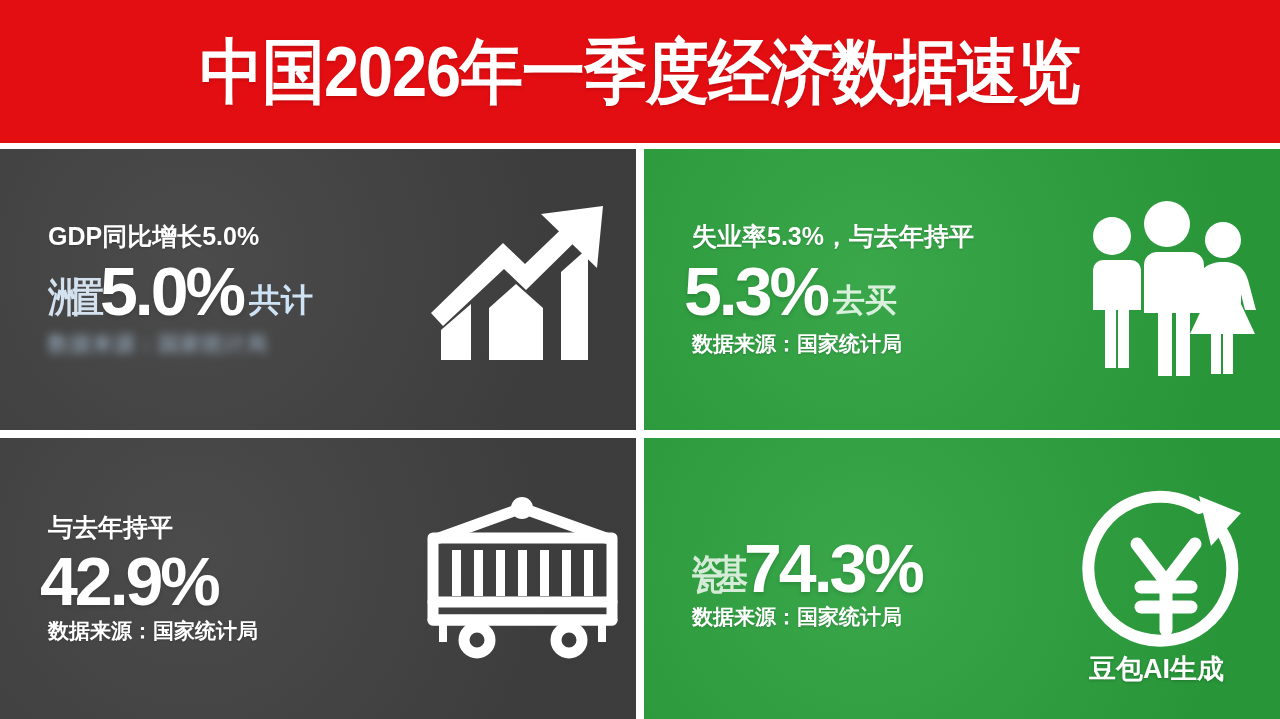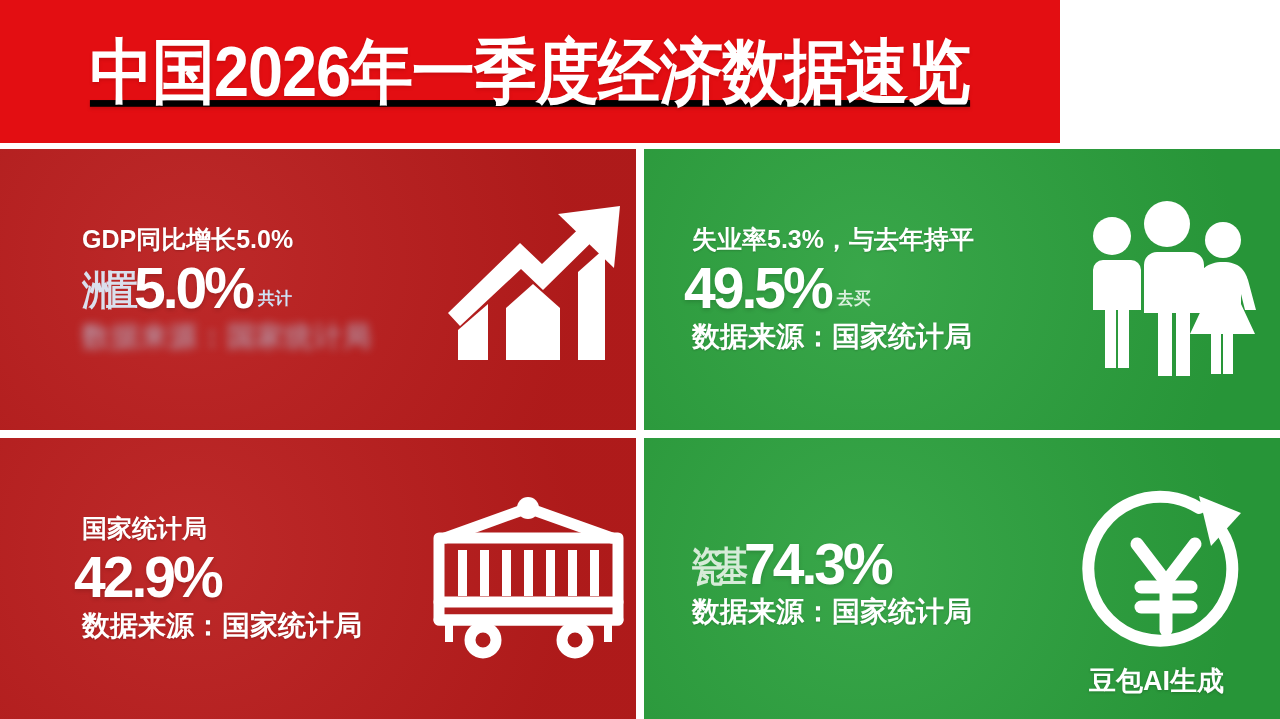--- a/index.html
+++ b/index.html
@@ -5,23 +5,23 @@
   html,body{margin:0;padding:0;}
   body{
     width:1280px;height:719px;overflow:hidden;
     background:#ffffff;
     font-family:"Liberation Sans","DejaVu Sans",sans-serif;
   }
   #root{position:relative;width:1280px;height:719px;background:#ffffff;}
 
   
   .banner{
-    position:absolute;left:0;top:0;width:1060px;height:143px;
+    position:absolute;left:0;top:0;width:1280px;height:143px;
     background:#e30e12;
-    display:flex;align-items:center;justify-content:center;text-decoration:underline;
+    display:flex;align-items:center;justify-content:center;
   }
   .banner-title{
     color:#ffffff;
     font-size:63px;
     font-weight:900;
     letter-spacing:-1px;
     line-height:1;
     white-space:nowrap;
     text-shadow:0 2px 3px rgba(120,0,0,.25);
     transform:scaleY(1.12);
@@ -37,21 +37,21 @@
     padding:6px 0 6px 0;
     box-sizing:border-box;
     background:#ffffff;
     justify-content:center;
   }
   .card{
     position:relative;overflow:hidden;
     display:flex;align-items:center;
     box-sizing:border-box;
   }
-  .card.blue{background:#b91c1c;padding-left:34px;}
+  .card.blue{background:#404040;}
   .card.green{background:#2aa03c;}
   .card.blue::after{
     content:"";position:absolute;inset:0;pointer-events:none;
     background:radial-gradient(circle at 30% 40%, rgba(255,255,255,.06), rgba(0,0,0,.06) 80%);
   }
   .card.green::after{
     content:"";position:absolute;inset:0;pointer-events:none;
     background:radial-gradient(circle at 35% 45%, rgba(255,255,255,.07), rgba(0,0,0,.07) 85%);
   }
 
@@ -75,55 +75,55 @@
     display:inline-block;
     font-size:40px;font-weight:800;line-height:1;
     letter-spacing:-10px;
     margin-right:-2px;
     transform:translateY(-4px) scaleX(.8);
     opacity:.95;
   }
   .glyph-noise.on-blue{color:#dceaf8;}
   .glyph-noise.on-green{color:#dff0e0;}
   .card-value{
-    font-size:57px;font-weight:900;line-height:.95;
+    font-size:68px;font-weight:900;line-height:.95;
     letter-spacing:-3px;
     text-shadow:0 2px 4px rgba(0,0,0,.15);
   }
   .value-suffix{
-    font-size:17px;font-weight:800;
+    font-size:32px;font-weight:800;
     margin-left:6px;
     transform:translateY(-4px);
     display:inline-block;
   }
   .value-suffix.on-blue{color:#cfe3f7;}
   .value-suffix.on-green{color:#d9f0dc;}
   .card-source{
-    font-size:28px;font-weight:800;line-height:1.2;
+    font-size:21px;font-weight:800;line-height:1.2;
     white-space:nowrap;
     text-shadow:0 1px 2px rgba(0,0,0,.18);
   }
   .card-source.blurred{
     filter:blur(4.2px);
     opacity:.55;
     color:#bcd6f0;
     letter-spacing:1px;
   }
 
   .card-icon{
     position:relative;z-index:2;
     flex:1 1 auto;
     display:flex;align-items:center;justify-content:center;
   }
   .card-icon svg{display:block;}
 
   
   .watermark{
     position:absolute;z-index:3;
-    right:56px;bottom:20px;
+    right:56px;bottom:32px;
     color:#ffffff;
     font-size:27px;font-weight:900;
     letter-spacing:0px;
     text-shadow:0 1px 3px rgba(0,0,0,.22);
     white-space:nowrap;
   }
 </style>
 </head>
 <body>
 
@@ -156,21 +156,21 @@
           </g>
         </svg>
       </div>
     </div>
 
     <div class="card green">
       <div class="card-text">
         <div class="card-label">失业率5.3%，与去年持平</div>
         <div class="value-row">
           <span class="glyph-noise on-green"></span>
-          <span class="card-value">49.5%</span>
+          <span class="card-value">5.3%</span>
           <span class="value-suffix on-green">去买</span>
         </div>
         <div class="card-source">数据来源：国家统计局</div>
       </div>
       <div class="card-icon">
         <svg width="190" height="180" viewBox="0 0 190 180" aria-hidden="true">
           <g fill="#ffffff">
 
             <circle cx="41" cy="36" r="19"></circle>
             <path d="M22 60 h38 a10 10 0 0 1 10 10 v40 h-12 v58 h-11 v-58 h-2 v58 h-11 v-58 h-12 v-40 a10 10 0 0 1 10 -10 z"></path>
@@ -180,21 +180,21 @@
 
             <circle cx="152" cy="40" r="18"></circle>
             <path d="M152 62 c16 0 22 8 25 18 l8 30 h-11 l-4 -16 v10 l14 30 h-22 v40 h-10 v-40 h-2 v40 h-10 v-40 h-21 l14 -30 v-10 l-4 16 h-11 l8 -30 c3 -10 10 -18 26 -18 z"></path>
           </g>
         </svg>
       </div>
     </div>
 
     <div class="card blue">
       <div class="card-text">
-        <div class="card-label">国家统计局</div>
+        <div class="card-label">与去年持平</div>
         <div class="value-row">
           <span class="glyph-noise on-blue"></span>
           <span class="card-value">42.9%</span>
           <span class="value-suffix on-blue"></span>
         </div>
         <div class="card-source">数据来源：国家统计局</div>
       </div>
       <div class="card-icon">
         <svg width="215" height="170" viewBox="0 0 215 170" aria-hidden="true">
           <g fill="none" stroke="#ffffff" stroke-width="11" stroke-linecap="round" stroke-linejoin="round">

